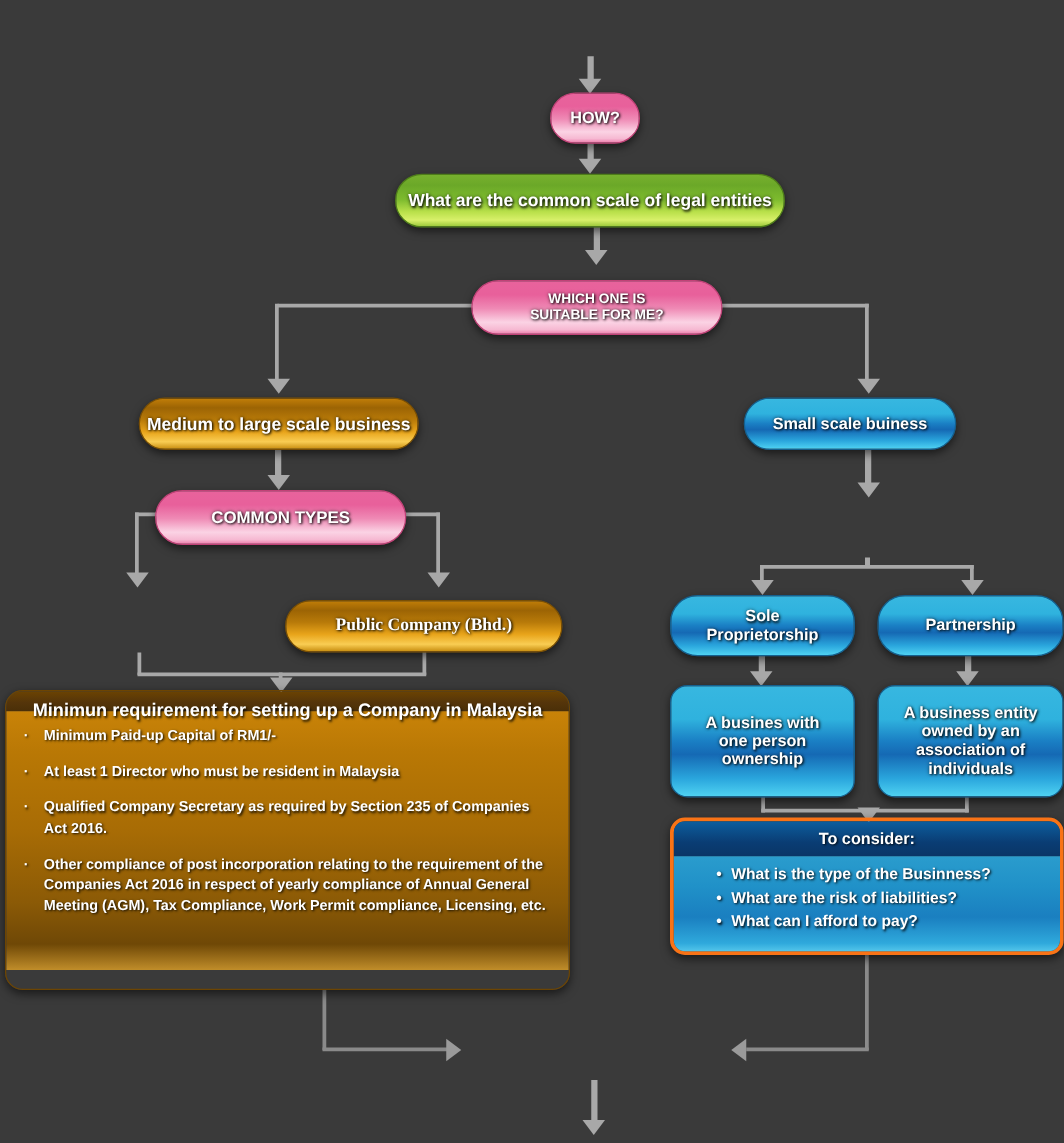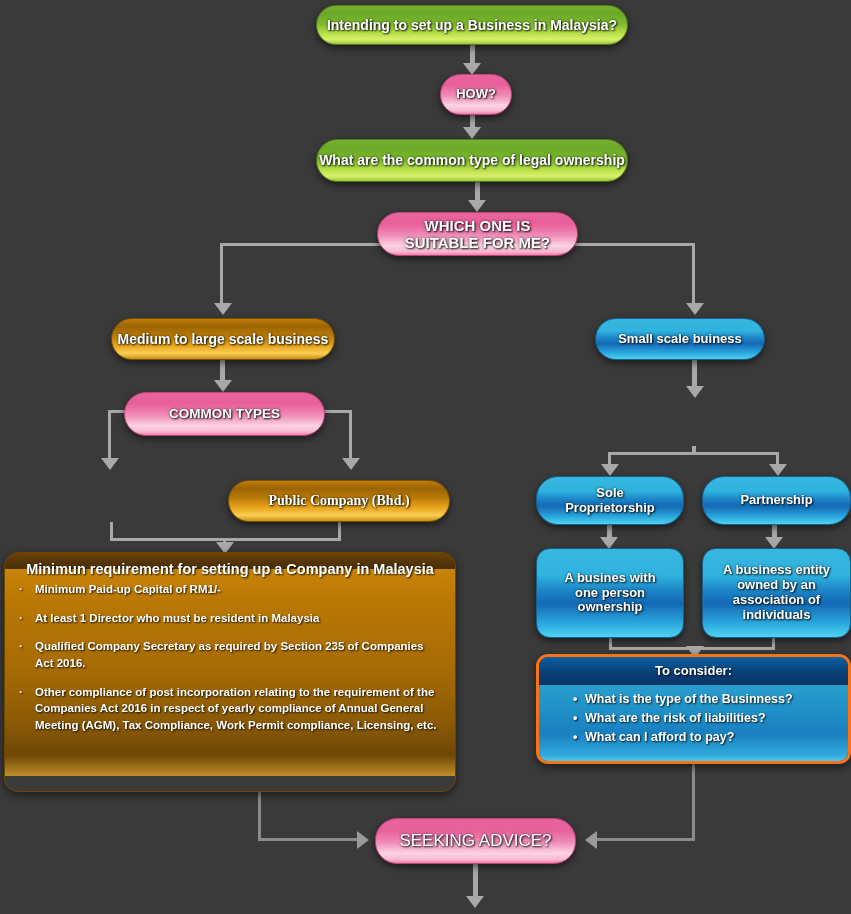--- a/index.html
+++ b/index.html
@@ -191,33 +191,30 @@
   <div class="conn dark" style="left:258px; top:838px; width:100px; height:3px;"></div>
   <div class="arrow-l" style="left:357px; top:831px; transform: rotate(180deg);"></div>
 
   <div class="conn dark" style="left:692px; top:764px; width:3px; height:76px;"></div>
   <div class="conn dark" style="left:597px; top:838px; width:98px; height:3px;"></div>
   <div class="arrow-l" style="left:585px; top:831px;"></div>
 
   <div class="conn" style="left:473px; top:864px; width:5px; height:34px;"></div>
   <div class="arrow-d" style="left:466px; top:896px;"></div>
 
-  <div class="node green" style="left:316px; top:5px; width:312px; height:40px;">
-    <span>Intending to set up a Business in Malaysia?</span>
-  </div>
 
   <div class="node pink" style="left:440px; top:74px; width:72px; height:41px; font-size:13px;">
     <span>HOW?</span>
   </div>
 
   <div class="node green" style="left:316px; top:139px; width:312px; height:43px;">
-    <span>What are the common type of legal ownership</span>
-  </div>
-
-  <div class="node pink" style="left:377px; top:212px; width:201px; height:44px; flex-direction:column; font-size:15px;">
+    <span>What are the common scale of legal entities</span>
+  </div>
+
+  <div class="node pink" style="left:377px; top:224px; width:201px; height:44px; flex-direction:column; font-size:11px;">
     <span>WHICH ONE IS</span>
     <span>SUITABLE FOR ME?</span>
   </div>
 
   <div class="node orange" style="left:111px; top:318px; width:224px; height:42px;">
     <span>Medium to large scale business</span>
   </div>
 
   <div class="node blue" style="left:595px; top:318px; width:170px; height:42px;">
     <span>Small scale buiness</span>
@@ -292,17 +289,14 @@
           <span>What are the risk of liabilities?</span>
         </li>
         <li>
           <span class="bullet">•</span>
           <span>What can I afford to pay?</span>
         </li>
       </ul>
     </div>
   </div>
 
-  <div class="node pink" style="left:375px; top:818px; width:201px; height:46px; font-size:17px; font-weight:normal;">
-    <span>SEEKING ADVICE?</span>
-  </div>
 
 </div>
 
 </body></html>

